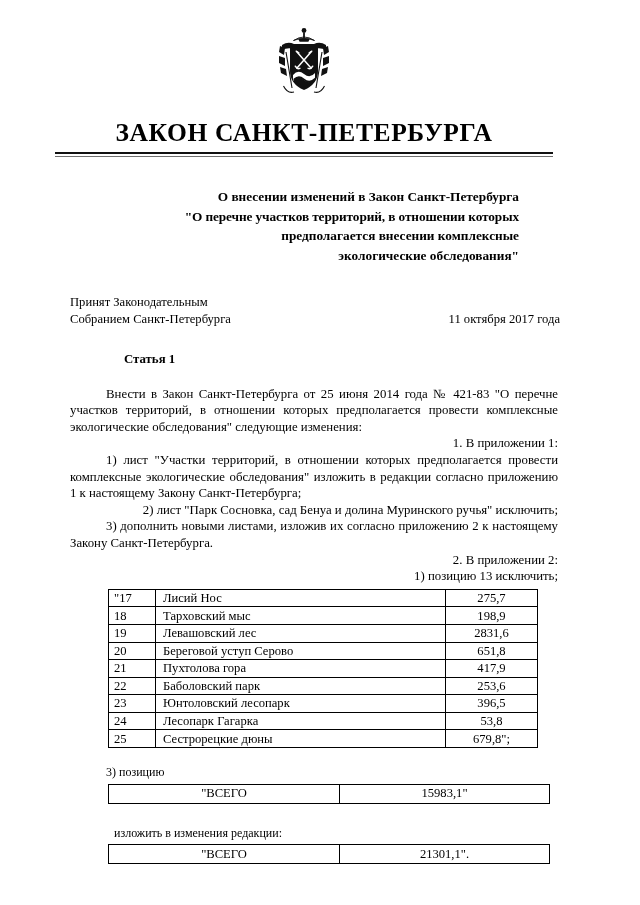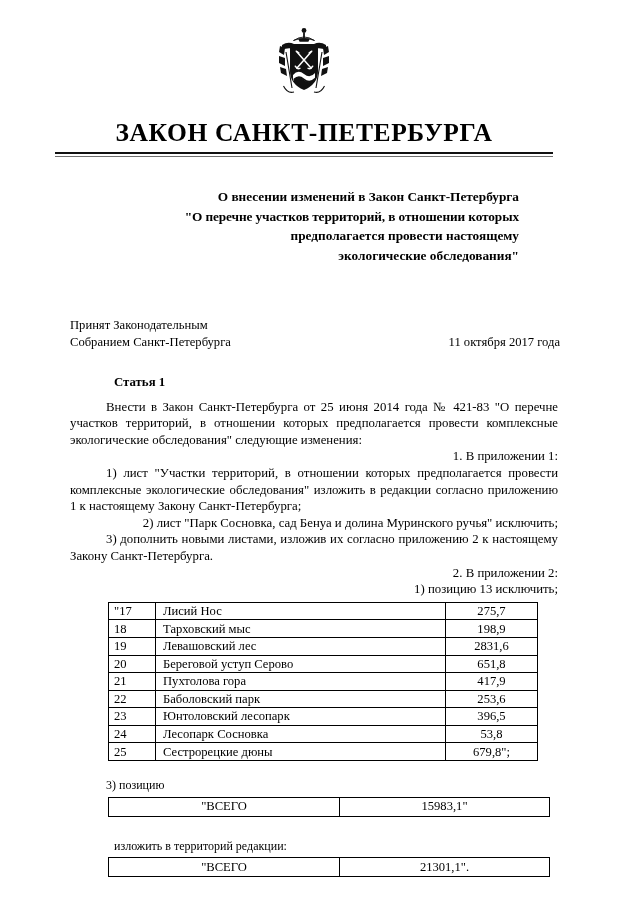--- a/index.html
+++ b/index.html
@@ -68,21 +68,21 @@
     text-align: center;
     font-weight: bold;
     font-size: 13.3px;
     line-height: 19.5px;
   }
   .subtitle div { white-space: nowrap; text-align: right; }
   .subtitle .l2 { letter-spacing: -0.1px; }
 
   
   .adopted {
-    margin-top: 52px;
+    margin-top: 29px;
     padding: 0 50px 0 70px;
     font-size: 12.6px;
     line-height: 16.5px;
     position: relative;
   }
   .adopted .line { display: block; }
   .adopted .date {
     position: absolute;
     right: 48px;
     top: 16.5px;
@@ -92,21 +92,21 @@
   
   .body-text {
     margin-top: 24px;
     padding: 0 50px 0 70px;
     font-size: 12.8px;
     line-height: 16.6px;
   }
   .art-head {
     font-weight: bold;
     text-indent: 36px;
-    margin: 8px;
+    margin: 18px;
   }
   p.para {
     margin: 0;
     text-align: justify;
     text-indent: 36px;
     text-justify: inter-word;
   }
   p.para.nojust { text-align: right; }
 
   
@@ -219,21 +219,21 @@
 
   <div class="doc-title">ЗАКОН САНКТ-ПЕТЕРБУРГА</div>
   <div class="rule-double">
     <div class="r1"></div>
     <div class="r2"></div>
   </div>
 
   <div class="subtitle">
     <div class="l1">О внесении изменений в Закон Санкт-Петербурга</div>
     <div class="l2">"О перечне участков территорий, в отношении которых</div>
-    <div class="l3">предполагается провести настоящему</div>
+    <div class="l3">предполагается внесении комплексные</div>
     <div class="l4">экологические обследования"</div>
   </div>
 
   <div class="adopted">
     <span class="line">Принят Законодательным</span>
     <span class="line">Собранием Санкт-Петербурга</span>
     <span class="date">11 октября 2017 года</span>
   </div>
 
   <div class="body-text">
@@ -280,21 +280,21 @@
           <td class="c-name">Бабoловский парк</td>
           <td class="c-val">253,6</td>
         </tr>
         <tr>
           <td class="c-num">23</td>
           <td class="c-name">Юнтоловский лесопарк</td>
           <td class="c-val">396,5</td>
         </tr>
         <tr>
           <td class="c-num">24</td>
-          <td class="c-name">Лесопарк Сосновка</td>
+          <td class="c-name">Лесопарк Гагарка</td>
           <td class="c-val">53,8</td>
         </tr>
         <tr>
           <td class="c-num">25</td>
           <td class="c-name">Сестрорецкие дюны</td>
           <td class="c-val">679,8";</td>
         </tr>
       </tbody>
     </table>
   </div>
@@ -309,21 +309,21 @@
         <tr>
           <td class="t-label">"ВСЕГО</td>
           <td class="t-value">15983,1"</td>
         </tr>
       </tbody>
     </table>
   </div>
 
   <div class="gap-lg"></div>
 
-  <div class="sub-line flush">изложить в территорий редакции:</div>
+  <div class="sub-line flush">изложить в изменения редакции:</div>
 
   <div class="tbl-wrap">
     <table class="total">
       <tbody>
         <tr>
           <td class="t-label">"ВСЕГО</td>
           <td class="t-value">21301,1".</td>
         </tr>
       </tbody>
     </table>

